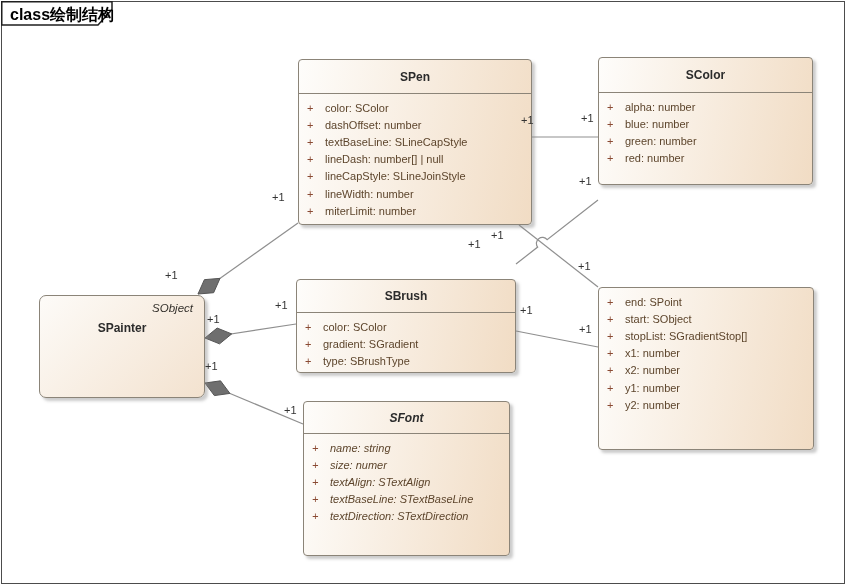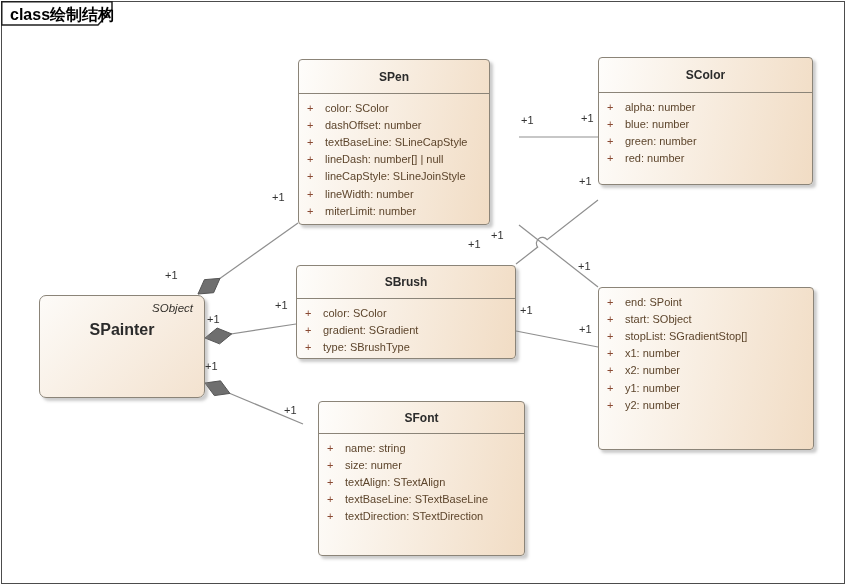--- a/index.html
+++ b/index.html
@@ -18,21 +18,21 @@
                 justify-content:center; }
   .cls-header.it { font-style:italic; }
   .cls-attrs { padding-top:5px; }
   .attr-row { height:17.2px; display:flex; align-items:center; font-size:11px;
               color:#5d452c; white-space:nowrap; }
   .vis { width:26px; padding-left:8px; color:#8a4a33; flex:0 0 auto; }
   .uml-class.rounded { border-radius:7px;
                background:linear-gradient(135deg,#fdfbf8 0%,#f3e2cf 100%); }
   .obj-label { font-style:italic; font-size:11.5px; color:#33302b; text-align:right;
                padding:6px 11px 0 0; }
-  .obj-name { font-weight:bold; font-size:16px; color:#2b2b2b; text-align:center;
+  .obj-name { font-weight:bold; font-size:12px; color:#2b2b2b; text-align:center;
               margin-top:7px; }
   .mult-label { position:absolute; z-index:3; font-size:11px; color:#333333;
                 white-space:nowrap; }
   #tab { position:absolute; left:1px; top:1px; z-index:4; width:120px; height:28px; }
   #tab-label { position:absolute; left:9px; top:4px; font-weight:bold; font-size:16px;
                color:#000000; z-index:5; white-space:nowrap; }
 </style>
 </head>
 <body>
 
@@ -62,21 +62,21 @@
     <div class="mult-label" style="left: 491px; top: 229px;">+1</div>
     <div class="mult-label" style="left: 578px; top: 260px;">+1</div>
     <div class="mult-label" style="left: 468px; top: 238px;">+1</div>
     <div class="mult-label" style="left: 579px; top: 175px;">+1</div>
     <div class="mult-label" style="left: 520px; top: 304px;">+1</div>
     <div class="mult-label" style="left: 579px; top: 323px;">+1</div>
     <div class="uml-class rounded" style="left: 39px; top: 295px; width: 166px; height: 103px;">
       <div class="obj-label">SObject</div>
       <div class="obj-name">SPainter</div>
     </div>
-    <div class="uml-class" style="left: 298px; top: 59px; width: 192px; height: 166px;">
+    <div class="uml-class" style="left: 298px; top: 59px; width: 234px; height: 166px;">
       <div class="cls-header" style="height: 34px;">SPen</div>
       <div class="cls-attrs">
         <div class="attr-row">
           <span class="vis">+</span>
           <span class="atext">color: SColor</span>
         </div>
         <div class="attr-row">
           <span class="vis">+</span>
           <span class="atext">dashOffset: number</span>
         </div>
@@ -116,21 +116,21 @@
         <div class="attr-row">
           <span class="vis">+</span>
           <span class="atext">green: number</span>
         </div>
         <div class="attr-row">
           <span class="vis">+</span>
           <span class="atext">red: number</span>
         </div>
       </div>
     </div>
-    <div class="uml-class" style="left: 296px; top: 265px; width: 220px; height: 94px;">
+    <div class="uml-class" style="left: 296px; top: 279px; width: 220px; height: 94px;">
       <div class="cls-header" style="height: 33px;">SBrush</div>
       <div class="cls-attrs">
         <div class="attr-row">
           <span class="vis">+</span>
           <span class="atext">color: SColor</span>
         </div>
         <div class="attr-row">
           <span class="vis">+</span>
           <span class="atext">gradient: SGradient</span>
         </div>
@@ -165,21 +165,21 @@
         <div class="attr-row">
           <span class="vis">+</span>
           <span class="atext">y1: number</span>
         </div>
         <div class="attr-row">
           <span class="vis">+</span>
           <span class="atext">y2: number</span>
         </div>
       </div>
     </div>
-    <div class="uml-class" style="left: 318px; top: 401px; width: 207px; height: 155px;">
+    <div class="uml-class" style="left: 303px; top: 401px; width: 207px; height: 155px; font-style: italic;">
       <div class="cls-header" style="height: 32px;">SFont</div>
       <div class="cls-attrs">
         <div class="attr-row">
           <span class="vis">+</span>
           <span class="atext">name: string</span>
         </div>
         <div class="attr-row">
           <span class="vis">+</span>
           <span class="atext">size: numer</span>
         </div>

